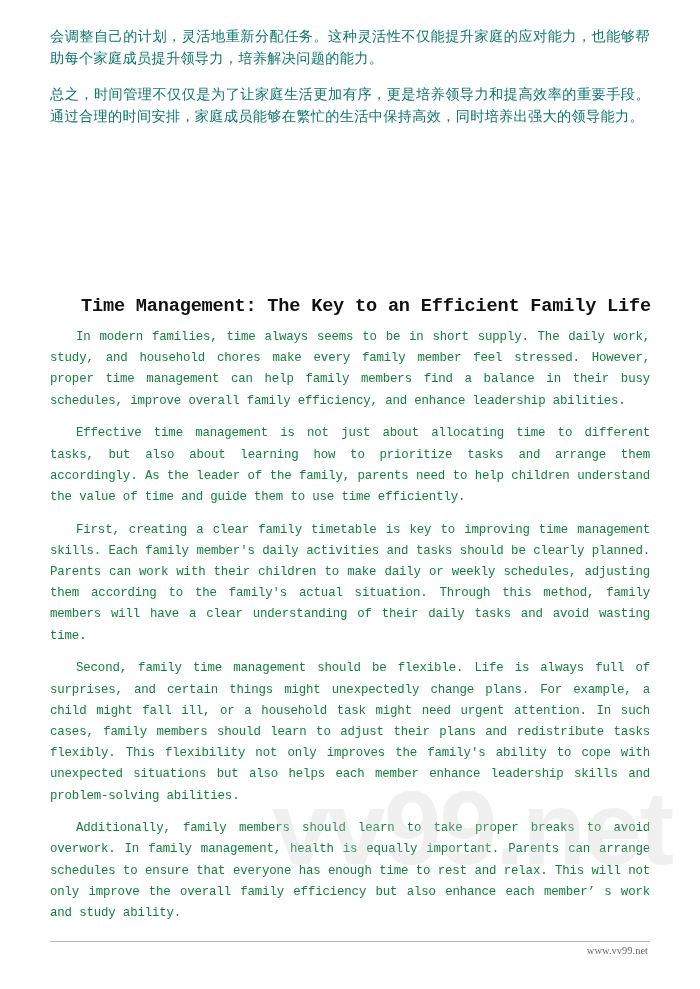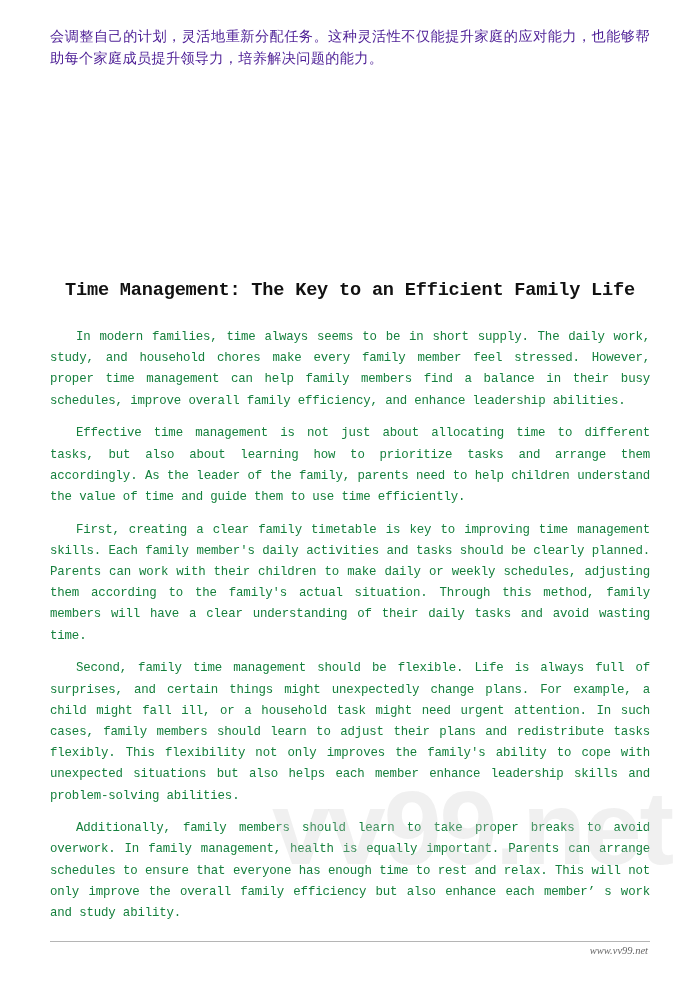--- a/index.html
+++ b/index.html
@@ -12,42 +12,42 @@
     font-family: "Liberation Mono", "DejaVu Sans Mono", monospace;
   }
   .page {
     position: absolute;
     left: 50px;
     width: 600px;
     top: 0;
   }
   .cn {
     font-family: "DejaVu Serif", "Liberation Serif", serif;
-    color: #4c1d95;
+    color: #0f766e;
     font-size: 14.2px;
     line-height: 22px;
     text-align: justify;
     margin: 0;
     letter-spacing: 0.3px;
   }
   .cn.indent { text-indent: 28px; }
   .cn-block { position: absolute; top: 25px; left: 0; width: 600px; }
   .cn-block p { margin: 0 0 14px 0; }
 
   .title {
     position: absolute;
     top: 280px;
     left: 0;
     width: 600px;
     text-align: center;
     font-family: "Liberation Mono", "DejaVu Sans Mono", monospace;
     font-size: 18.6px;
     color: #111111;
     letter-spacing: -0.2px;
-    margin: 0;
+    margin: 16px;
     white-space: nowrap;
   }
   .en-block {
     position: absolute;
     top: 327px;
     left: 0;
     width: 600px;
   }
   .en {
     font-family: "Liberation Mono", "DejaVu Sans Mono", monospace;
@@ -65,21 +65,20 @@
     left: 50px;
     width: 600px;
     height: 0;
     border-top: 1.5px solid #b5b5b5;
   }
   .footer {
     position: absolute;
     top: 945px;
     right: 52px;
     font-family: "Liberation Serif", "DejaVu Serif", serif;
-    font-style: italic;
     font-size: 10.5px;
     color: #666666;
   }
   .watermark {
     position: absolute;
     left: 272px;
     top: 776px;
     font-family: "Liberation Sans", "DejaVu Sans", sans-serif;
     font-weight: bold;
     font-size: 104px;
@@ -89,20 +88,21 @@
     line-height: 1;
     white-space: nowrap;
   }
 </style>
 </head>
 <body>
 
 <div class="page">
   <div class="cn-block">
     <p class="cn">会调整自己的计划，灵活地重新分配任务。这种灵活性不仅能提升家庭的应对能力，也能够帮助每个家庭成员提升领导力，培养解决问题的能力。</p>
+    <p class="cn">总之，时间管理不仅仅是为了让家庭生活更加有序，更是培养领导力和提高效率的重要手段。通过合理的时间安排，家庭成员能够在繁忙的生活中保持高效，同时培养出强大的领导能力。</p>
   </div>
 
   <h1 class="title">Time Management: The Key to an Efficient Family Life</h1>
 
   <div class="en-block">
     <p class="en">In modern families, time always seems to be in short supply. The daily work, study, and household chores make every family member feel stressed. However, proper time management can help family members find a balance in their busy schedules, improve overall family efficiency, and enhance leadership abilities.</p>
     <p class="en">Effective time management is not just about allocating time to different tasks, but also about learning how to prioritize tasks and arrange them accordingly. As the leader of the family, parents need to help children understand the value of time and guide them to use time efficiently.</p>
     <p class="en">First, creating a clear family timetable is key to improving time management skills. Each family member's daily activities and tasks should be clearly planned. Parents can work with their children to make daily or weekly schedules, adjusting them according to the family's actual situation. Through this method, family members will have a clear understanding of their daily tasks and avoid wasting time.</p>
     <p class="en">Second, family time management should be flexible. Life is always full of surprises, and certain things might unexpectedly change plans. For example, a child might fall ill, or a household task might need urgent attention. In such cases, family members should learn to adjust their plans and redistribute tasks flexibly. This flexibility not only improves the family's ability to cope with unexpected situations but also helps each member enhance leadership skills and problem-solving abilities.</p>
     <p class="en">Additionally, family members should learn to take proper breaks to avoid overwork. In family management, health is equally important. Parents can arrange schedules to ensure that everyone has enough time to rest and relax. This will not only improve the overall family efficiency but also enhance each member’ s work and study ability.</p>

